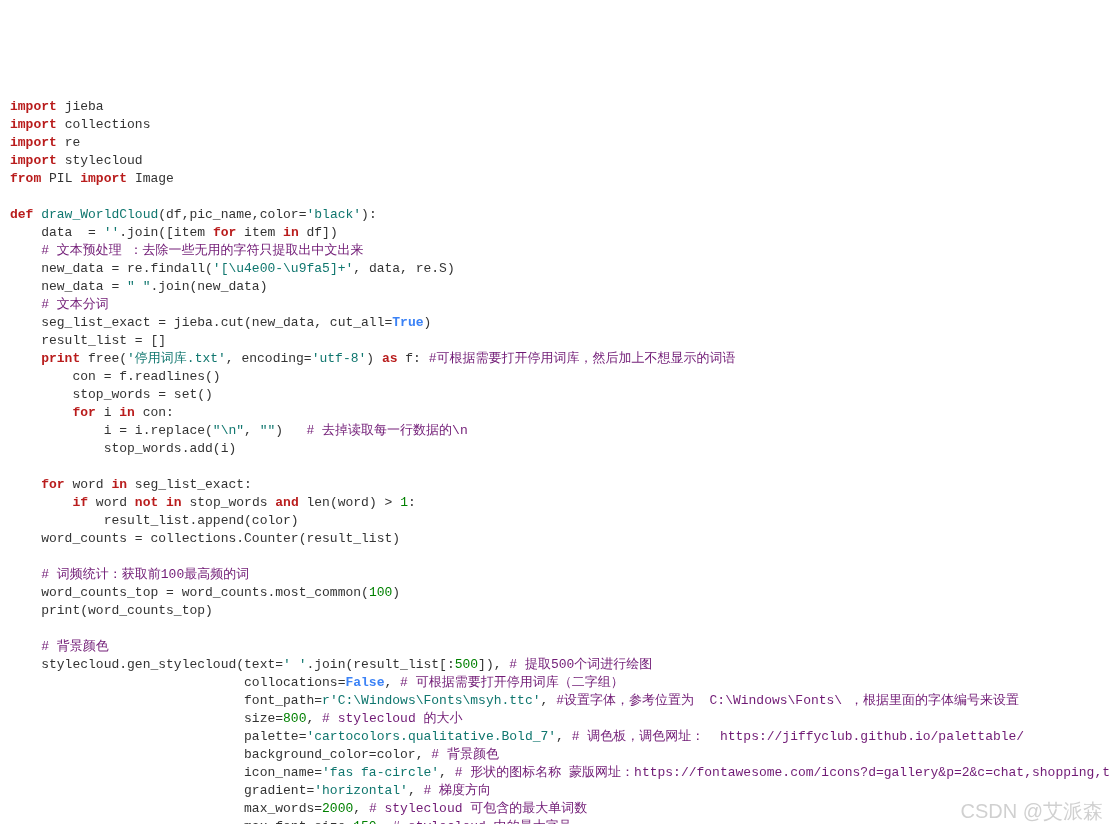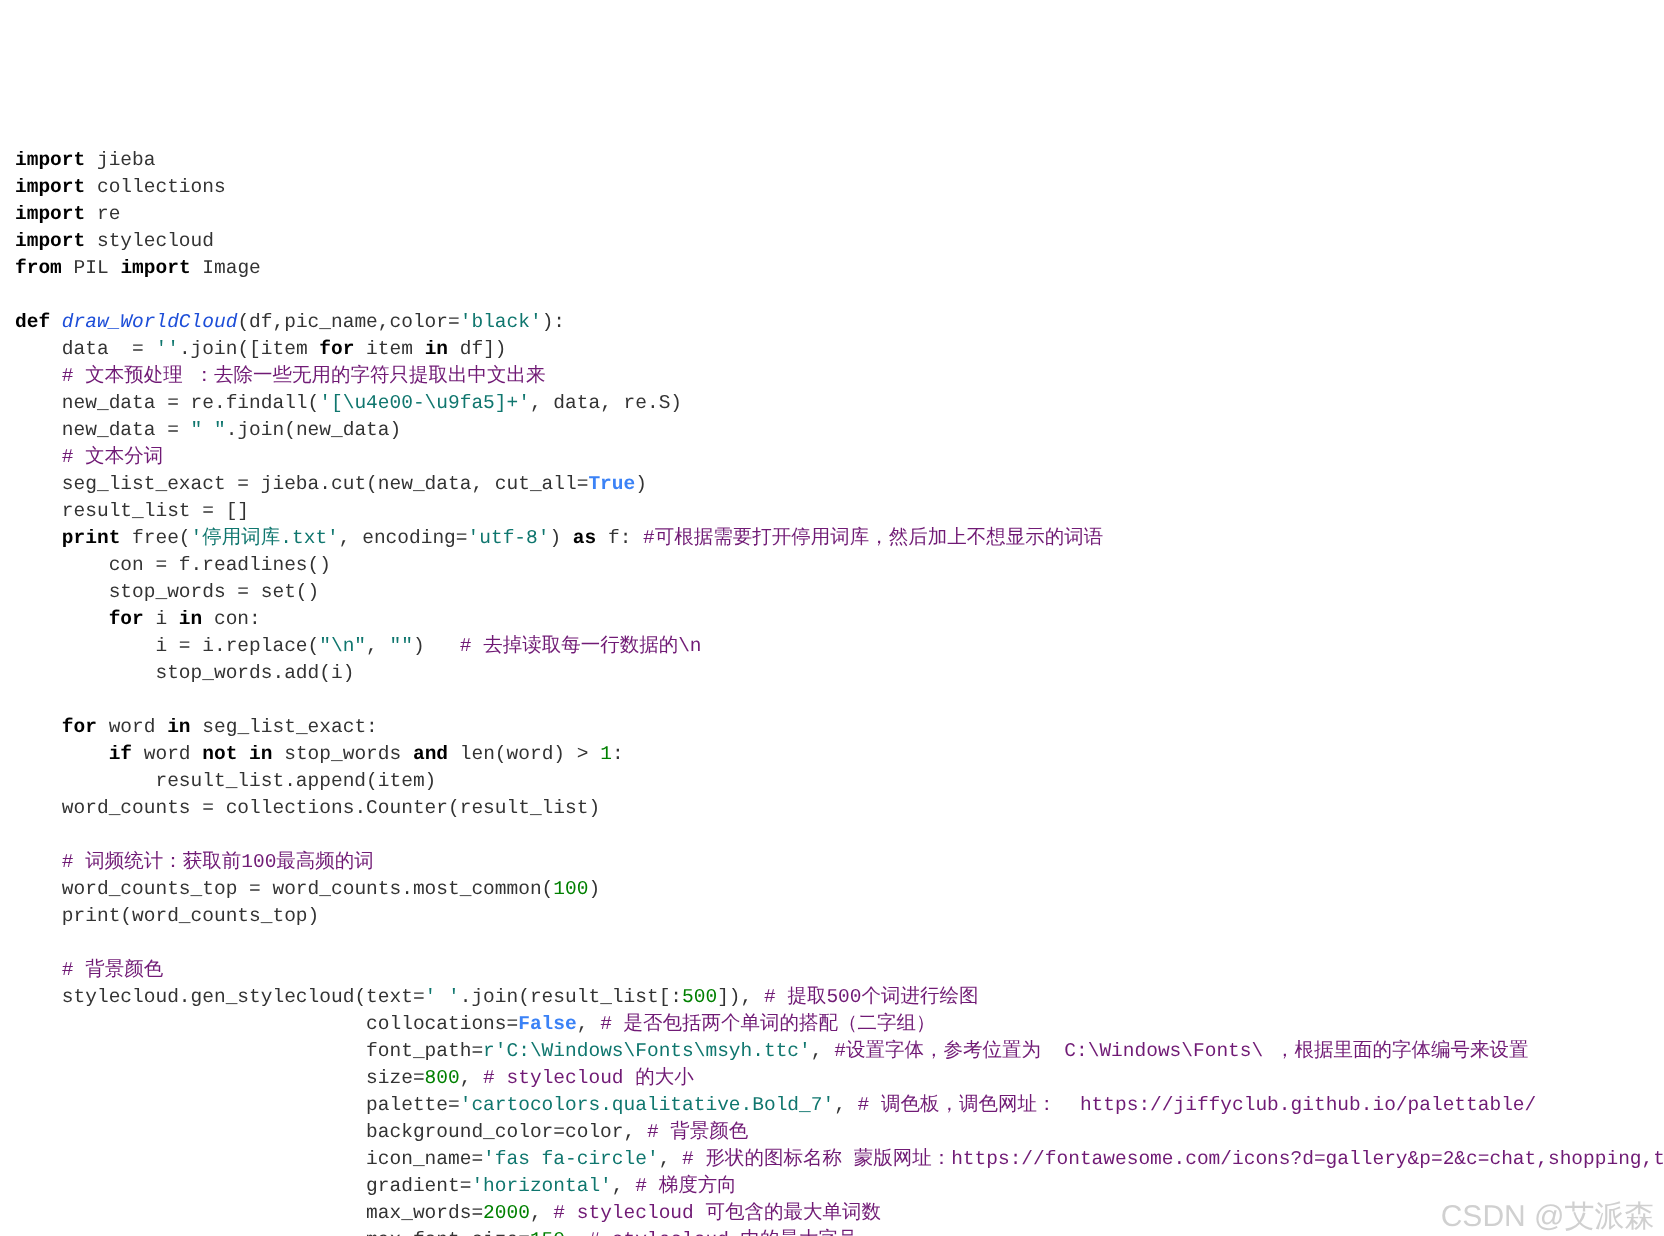--- a/index.html
+++ b/index.html
@@ -6,22 +6,22 @@
     margin: 0;
     padding: 8px 10px;
     font-family: "Courier New", Consolas, monospace;
     font-size: 13px;
     line-height: 18px;
     background: #ffffff;
     color: #333333;
     white-space: pre;
   }
   .line { white-space: pre; }
-  .kw { color: #000000; font-weight: bold; }   
-  .fn { color: #1d4ed8; font-style: italic; }                       
+  .kw { color: #b91c1c; font-weight: bold; }   
+  .fn { color: #0f766e; }                       
   .str { color: #0f766e; }                      
   .num { color: #008000; }                      
   .com { color: #701a75; }  
   .bi  { color: #3b82f6; }
   .watermark {
     position: fixed;
     right: 6px;
     bottom: 4px;
     color: rgba(120,120,120,0.35);
     font-family: Arial, sans-serif;
@@ -51,30 +51,30 @@
 <span class="line">    <span>result_list = []</span></span>
 <span class="line">    <span class="kw">print</span><span> free(</span><span class="str">'停用词库.txt'</span><span>, encoding=</span><span class="str">'utf-8'</span><span>) </span><span class="kw">as</span><span> f: </span><span class="com">#可根据需要打开停用词库，然后加上不想显示的词语</span></span>
 <span class="line">        <span>con = f.readlines()</span></span>
 <span class="line">        <span>stop_words = set()</span></span>
 <span class="line">        <span class="kw">for</span><span> i </span><span class="kw">in</span><span> con:</span></span>
 <span class="line">            <span>i = i.replace(</span><span class="str">"\n"</span>, <span class="str">""</span><span>)   </span><span class="com"># 去掉读取每一行数据的\n</span></span>
 <span class="line">            <span>stop_words.add(i)</span></span>
 <span class="line"> </span>
 <span class="line">    <span class="kw">for</span><span> word </span><span class="kw">in</span><span> seg_list_exact:</span></span>
 <span class="line">        <span class="kw">if</span><span> word </span><span class="kw">not</span> <span class="kw">in</span><span> stop_words </span><span class="kw">and</span><span> len(word) &gt; </span><span class="num">1</span><span>:</span></span>
-<span class="line">            <span>result_list.append(item)</span></span>
+<span class="line">            <span>result_list.append(color)</span></span>
 <span class="line">    <span>word_counts = collections.Counter(result_list)</span></span>
 <span class="line"> </span>
 <span class="line">    <span class="com"># 词频统计：获取前100最高频的词</span></span>
 <span class="line">    <span>word_counts_top = word_counts.most_common(</span><span class="num">100</span><span>)</span></span>
 <span class="line">    <span>print(word_counts_top)</span></span>
 <span class="line"> </span>
 <span class="line">    <span class="com"># 背景颜色</span></span>
 <span class="line">    <span>stylecloud.gen_stylecloud(text=</span><span class="str">' '</span><span>.join(result_list[:</span><span class="num">500</span><span>]), </span><span class="com"># 提取500个词进行绘图</span></span>
-<span class="line">                              <span>collocations=</span><span class="bi kw">False</span><span>, </span><span class="com"># 是否包括两个单词的搭配（二字组）</span></span>
+<span class="line">                              <span>collocations=</span><span class="bi kw">False</span><span>, </span><span class="com"># 可根据需要打开停用词库（二字组）</span></span>
 <span class="line">                              <span>font_path=</span><span class="str">r</span><span class="str">'C:\Windows\Fonts\msyh.ttc'</span><span>, </span><span class="com">#设置字体，参考位置为  C:\Windows\Fonts\ ，根据里面的字体编号来设置</span></span>
 <span class="line">                              <span>size=</span><span class="num">800</span><span>, </span><span class="com"># stylecloud 的大小</span></span>
 <span class="line">                              <span>palette=</span><span class="str">'cartocolors.qualitative.Bold_7'</span><span>, </span><span class="com"># 调色板，调色网址：  https://jiffyclub.github.io/palettable/</span></span>
 <span class="line">                              <span>background_color=color, </span><span class="com"># 背景颜色</span></span>
 <span class="line">                              <span>icon_name=</span><span class="str">'fas fa-circle'</span><span>, </span><span class="com"># 形状的图标名称 蒙版网址：https://fontawesome.com/icons?d=gallery&amp;p=2&amp;c=chat,shopping,travel&amp;m=free</span></span>
 <span class="line">                              <span>gradient=</span><span class="str">'horizontal'</span><span>, </span><span class="com"># 梯度方向</span></span>
 <span class="line">                              <span>max_words=</span><span class="num">2000</span><span>, </span><span class="com"># stylecloud 可包含的最大单词数</span></span>
 <span class="line">                              <span>max_font_size=</span><span class="num">150</span><span>, </span><span class="com"># stylecloud 中的最大字号</span></span>
 
 

